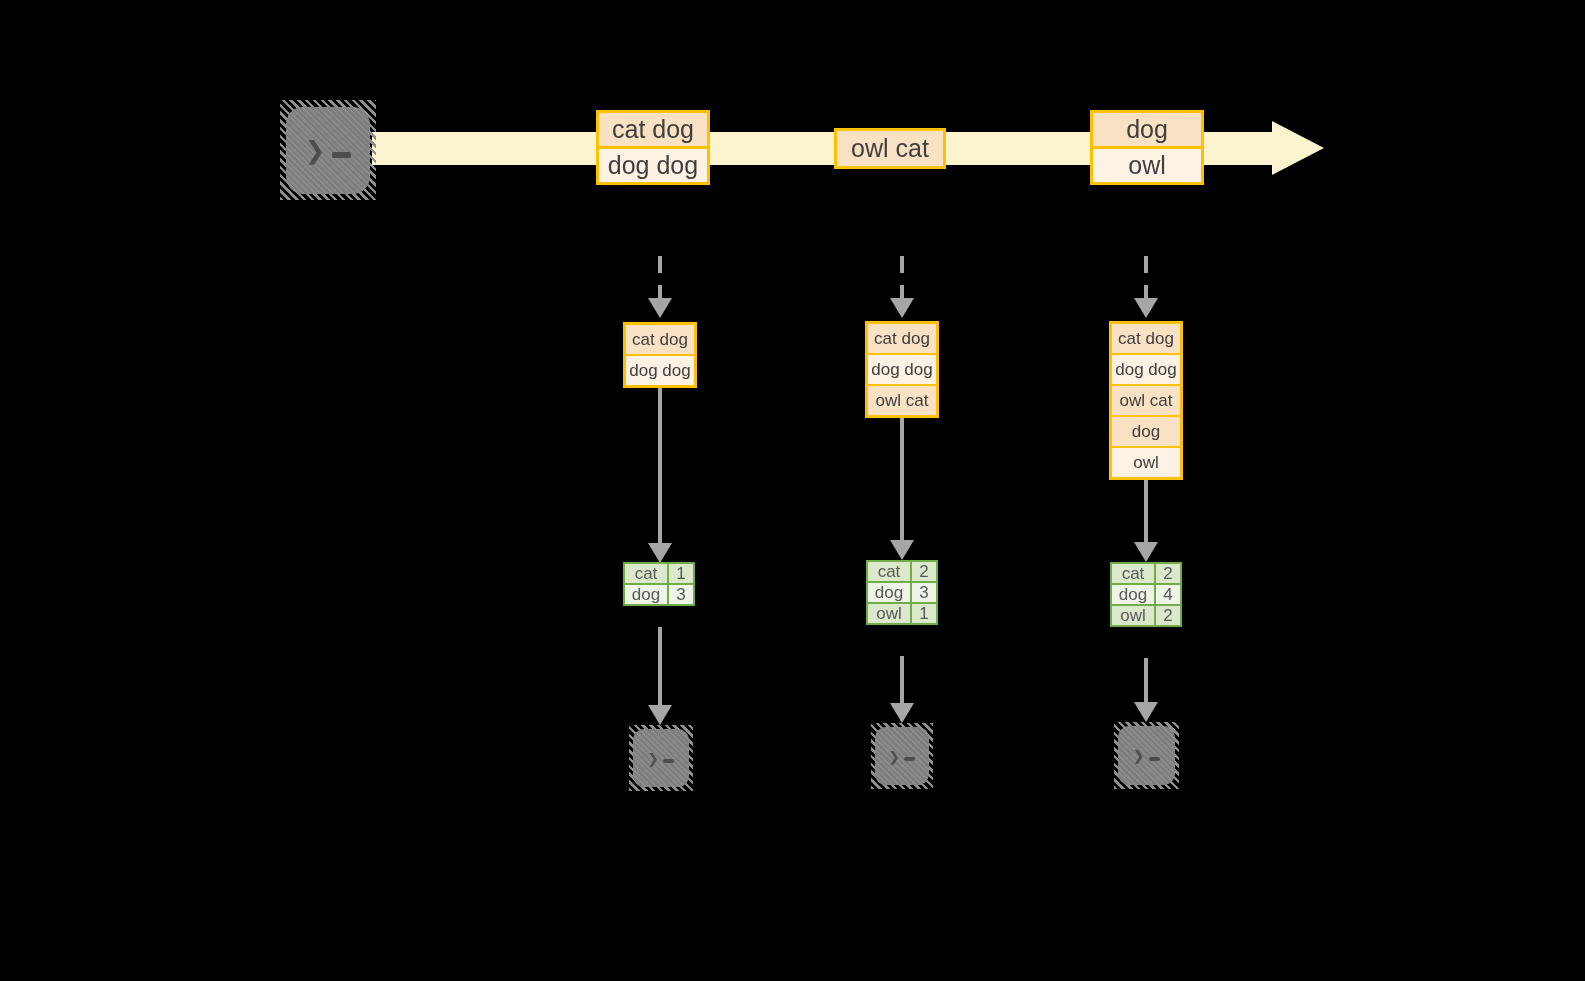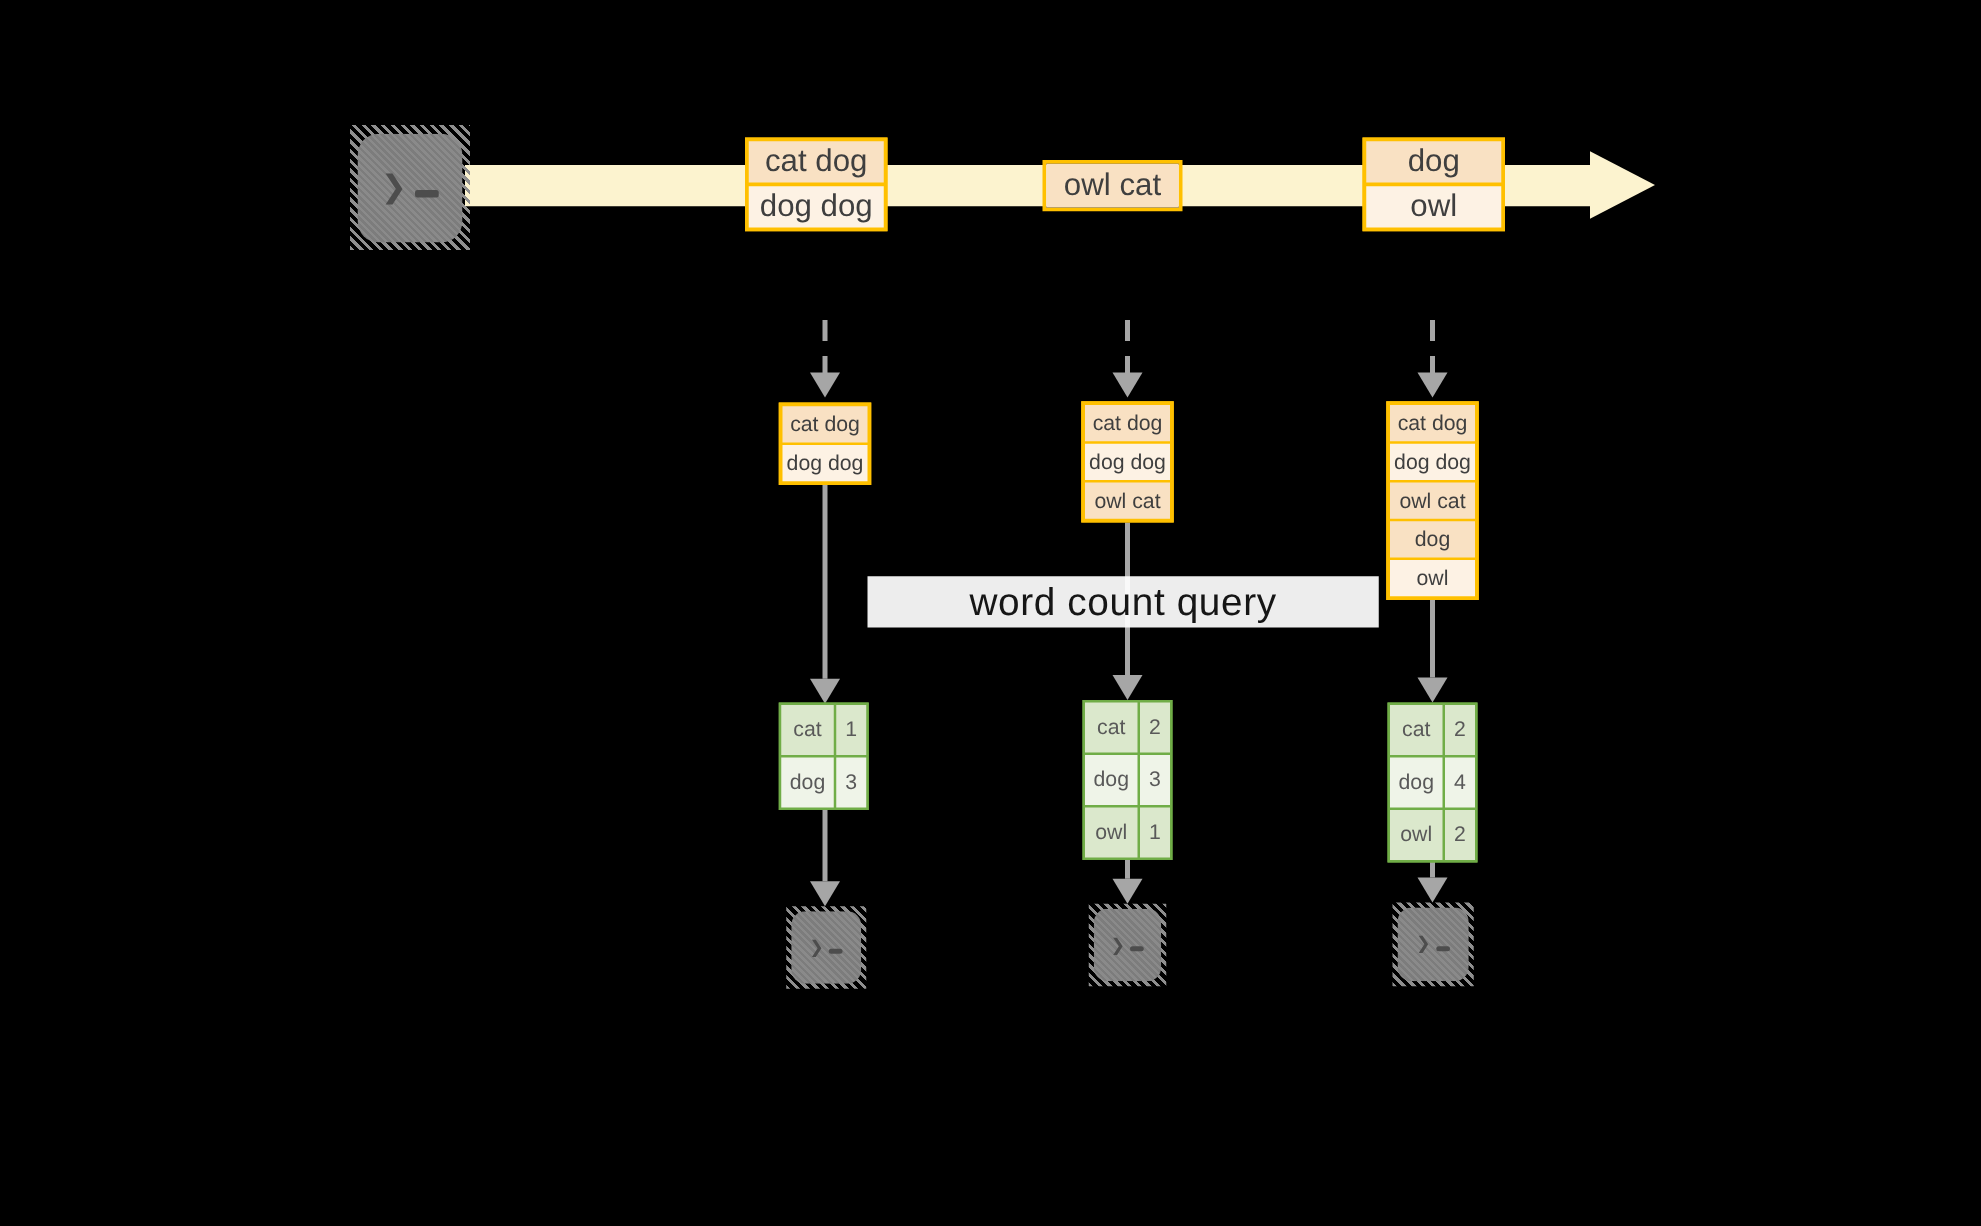--- a/index.html
+++ b/index.html
@@ -33,21 +33,21 @@
   .arrowhead{width:0;height:0;border-left:12px solid transparent;border-right:12px solid transparent;
              border-top:20px solid #a6a6a6;z-index:1;}
 
   
   .wclabel{background:rgba(255,255,255,0.93);display:flex;align-items:center;justify-content:center;
            font-size:31px;color:#161616;z-index:3;letter-spacing:0.5px;}
 
   
   .gtable{border:2.5px solid #70ad47;background:#70ad47;display:grid;
           grid-template-columns:42px 24px;gap:2px;z-index:2;}
-  .gcell{height:40px;display:flex;align-items:center;justify-content:center;
+  .gcell{height:19px;display:flex;align-items:center;justify-content:center;
          font-size:17px;color:#595959;}
   .gdark{background:#dbe8cc;}
   .glight{background:#eff4e8;}
 
   
   .term{background:repeating-linear-gradient(45deg,#8f8f8f 0 2.5px,rgba(0,0,0,0) 2.5px 5.5px);z-index:2;}
   .term-inner{position:absolute;inset:6.5%;border-radius:20%;
               background:#848484;
               background-image:repeating-linear-gradient(45deg,rgba(255,255,255,0.05) 0 2px,rgba(0,0,0,0.06) 2px 4px);
               display:flex;align-items:center;justify-content:center;gap:8%;}
@@ -109,21 +109,20 @@
     <div class="scell cream">owl</div>
   </div>
 
   <div class="abs solidline" style="left:658px;top:388px;height:155px;"></div>
   <div class="abs arrowhead" style="left:648px;top:543px;"></div>
   <div class="abs solidline" style="left:900px;top:418px;height:122px;"></div>
   <div class="abs arrowhead" style="left:890px;top:540px;"></div>
   <div class="abs solidline" style="left:1144px;top:480px;height:62px;"></div>
   <div class="abs arrowhead" style="left:1134px;top:542px;"></div>
 
-  <div class="abs wclabel" style="left:694px;top:461px;width:409px;height:41px;">word count query</div>
 
   <div class="abs gtable" style="left:623px;top:562px;">
     <div class="gcell gdark">cat</div>
     <div class="gcell gdark">1</div>
     <div class="gcell glight">dog</div>
     <div class="gcell glight">3</div>
   </div>
   <div class="abs gtable" style="left:866px;top:560px;">
     <div class="gcell gdark">cat</div>
     <div class="gcell gdark">2</div>

